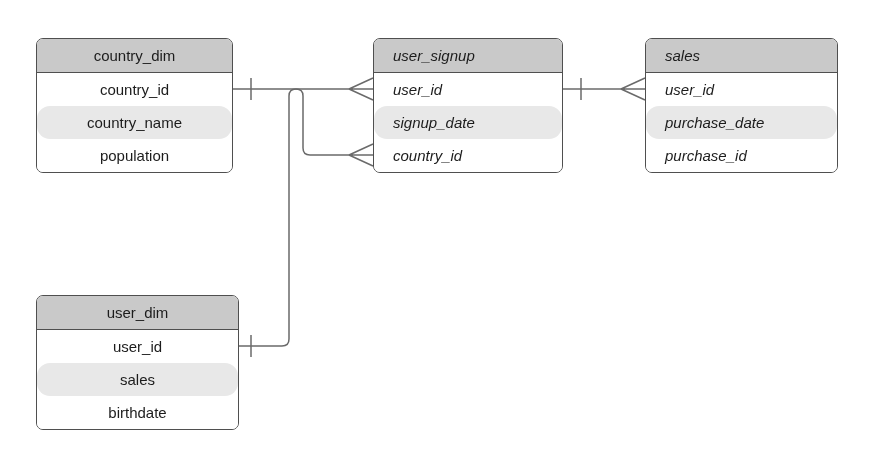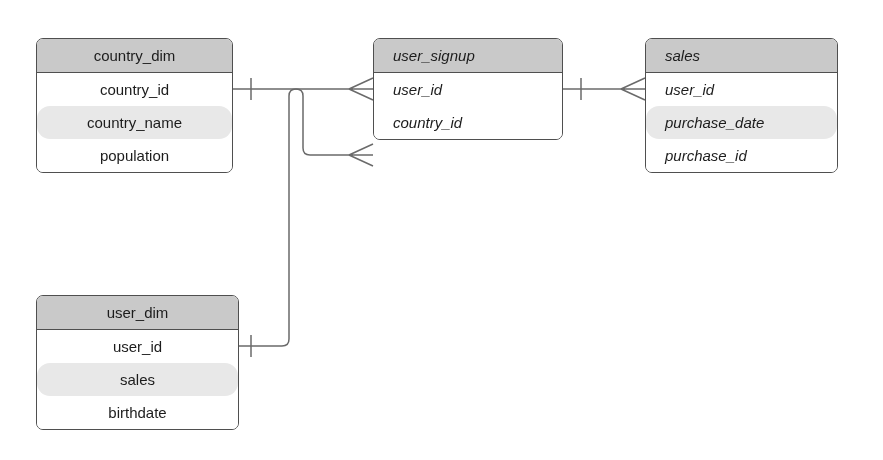--- a/index.html
+++ b/index.html
@@ -64,20 +64,21 @@
   <div id="tables-layer">
       <div class="er-table align-center style-normal" style="left: 36px; top: 38px; width: 197px;">
         <div class="hdr">country_dim</div>
         <div class="row">country_id</div>
         <div class="row alt">country_name</div>
         <div class="row">population</div>
       </div>
       <div class="er-table align-left style-italic" style="left: 373px; top: 38px; width: 190px;">
         <div class="hdr">user_signup</div>
         <div class="row">user_id</div>
+        <div class="row alt">signup_date</div>
         <div class="row">country_id</div>
       </div>
       <div class="er-table align-left style-italic" style="left: 645px; top: 38px; width: 193px;">
         <div class="hdr">sales</div>
         <div class="row">user_id</div>
         <div class="row alt">purchase_date</div>
         <div class="row">purchase_id</div>
       </div>
       <div class="er-table align-center style-normal" style="left: 36px; top: 295px; width: 203px;">
         <div class="hdr">user_dim</div>

